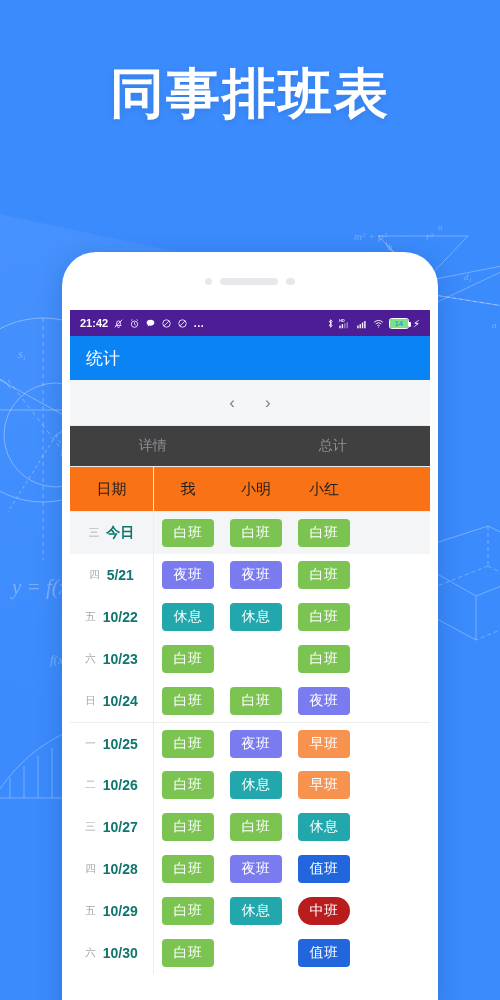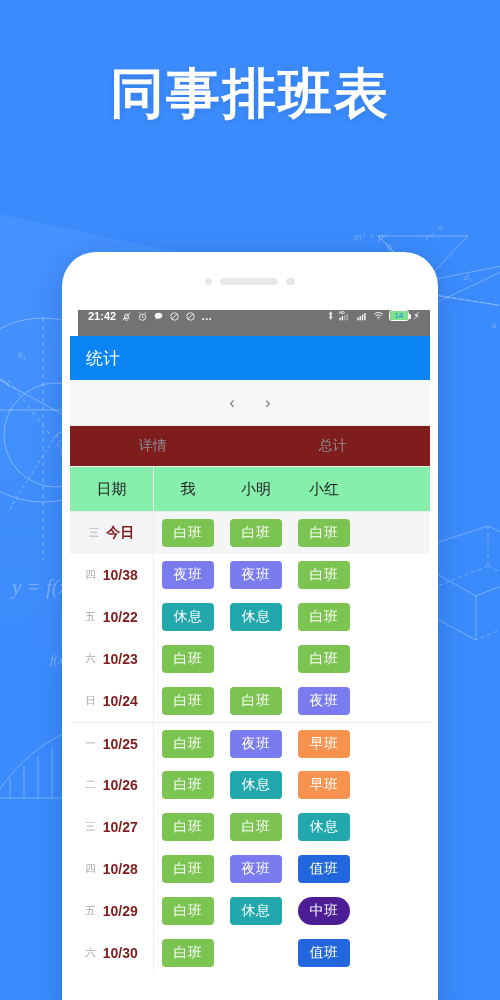--- a/index.html
+++ b/index.html
@@ -76,28 +76,27 @@
 
   .screen {
     position: absolute;
     left: 8px; right: 8px; top: 58px; bottom: 0;
     background: #ffffff;
     overflow: hidden;
   }
   
   .statusbar {
     height: 26px;
-    background: #737373;
+    background: #4c1d95;
     display: flex;
-    align-items: flex-start;
+    align-items: center;
     padding: 0 10px;
     color: #ffffff;
     font-size: 11px;
     font-weight: bold;
-    margin-left: 8px;
   }
   .sb-left { display: flex; align-items: center; gap: 5px; }
   .sb-right { margin-left: auto; display: flex; align-items: center; gap: 4px; }
   .sb-icon { display: inline-flex; align-items: center; }
   .sb-dots { letter-spacing: 1px; font-weight: bold; }
   .battery {
     width: 20px; height: 11px;
     border: 1.4px solid #fff; border-radius: 2.5px;
     position: relative;
     display: flex; align-items: center; justify-content: center;
@@ -129,34 +128,34 @@
     display: flex; align-items: center; justify-content: center;
     gap: 20px;
     border-bottom: 1px solid #ececef;
   }
   .chev { color: #7b7f86; font-size: 17px; padding: 2px 5px; }
   .month-label { font-size: 17px; font-weight: bold; color: #222; }
   
   .tabs {
     height: 40px;
     display: flex; align-items: center;
-    background: #7f1d1d;
+    background: #404040;
   }
   .tab {
     flex: 1; text-align: center;
     font-size: 14px; color: #8a8f96;
   }
   .tab.first { flex: 0 0 46%; }
   
   .thead {
     display: flex; align-items: center;
     height: 46px;
     border-top: 1px solid #ededf0;
     border-bottom: 1px solid #ededf0;
-    background: #86efac;
+    background: #f97316;
   }
   .th-date {
     width: 84px; text-align: center;
     font-size: 15px; color: #1d1d1f;
     border-right: 1px solid #ededf0;
     height: 100%;
     display: flex; align-items: center; justify-content: center;
   }
   .th-person {
     width: 68px; text-align: center;
@@ -169,21 +168,21 @@
   }
   .row.today { background: #f4f5f7; }
   .row.sep { border-top: 1px solid #ededf0; }
   .cell-date {
     width: 84px; height: 100%;
     display: flex; align-items: center; justify-content: center;
     gap: 7px;
     border-right: 1px solid #ededf0;
   }
   .wd { font-size: 10.5px; color: #a2a6ad; }
-  .dt { font-size: 14px; color: #7f1d1d; font-weight: bold; }
+  .dt { font-size: 14px; color: #0f766e; font-weight: bold; }
   .cell-shift {
     width: 68px;
     display: flex; align-items: center; justify-content: center;
   }
   .badge {
     width: 52px; height: 28px;
     border-radius: 4px;
     color: #ffffff;
     font-size: 14px;
     display: flex; align-items: center; justify-content: center;
@@ -396,21 +395,21 @@
             <div class="cell-shift">
               <span class="badge" style="background: rgb(124, 196, 81);">白班</span>
             </div>
             <div class="cell-shift">
               <span class="badge" style="background: rgb(124, 196, 81);">白班</span>
             </div>
           </div>
           <div class="row">
             <div class="cell-date">
               <span class="wd">四</span>
-              <span class="dt">10/38</span>
+              <span class="dt">5/21</span>
             </div>
             <div class="cell-shift">
               <span class="badge" style="background: rgb(123, 123, 240);">夜班</span>
             </div>
             <div class="cell-shift">
               <span class="badge" style="background: rgb(123, 123, 240);">夜班</span>
             </div>
             <div class="cell-shift">
               <span class="badge" style="background: rgb(124, 196, 81);">白班</span>
             </div>
@@ -525,21 +524,21 @@
               <span class="wd">五</span>
               <span class="dt">10/29</span>
             </div>
             <div class="cell-shift">
               <span class="badge" style="background: rgb(124, 196, 81);">白班</span>
             </div>
             <div class="cell-shift">
               <span class="badge" style="background: rgb(33, 167, 172);">休息</span>
             </div>
             <div class="cell-shift">
-              <span class="badge" style="background: #4c1d95; border-radius: 14px;">中班</span>
+              <span class="badge" style="background: #b91c1c; border-radius: 14px;">中班</span>
             </div>
           </div>
           <div class="row">
             <div class="cell-date">
               <span class="wd">六</span>
               <span class="dt">10/30</span>
             </div>
             <div class="cell-shift">
               <span class="badge" style="background: rgb(124, 196, 81);">白班</span>
             </div>

